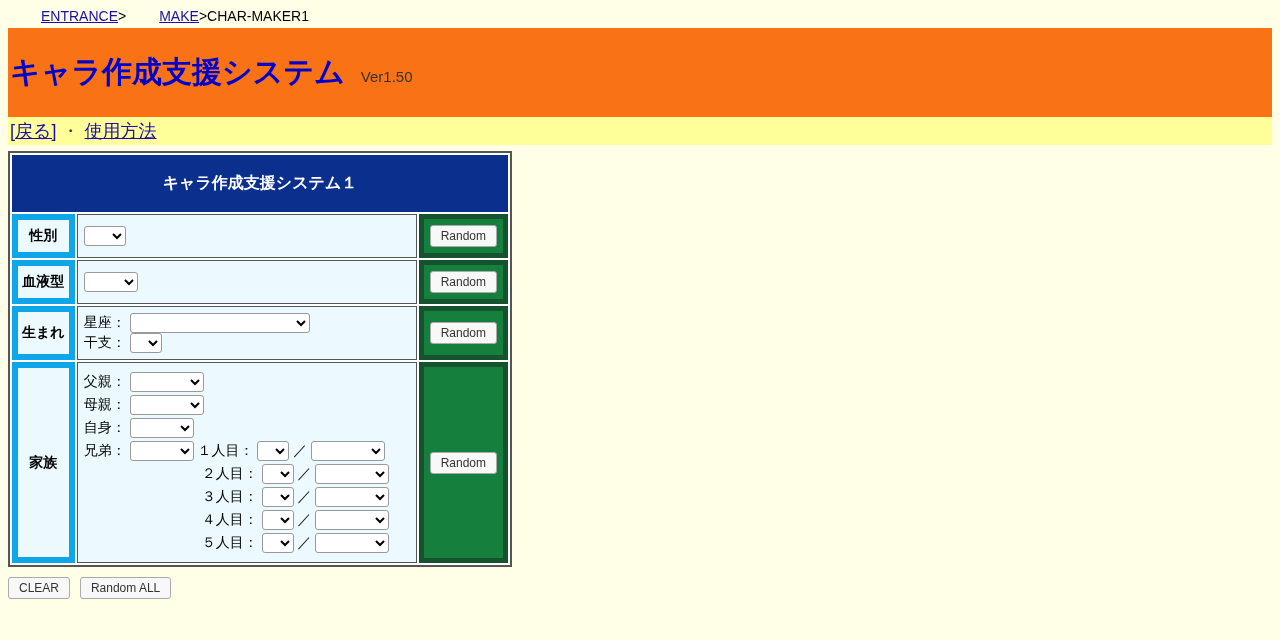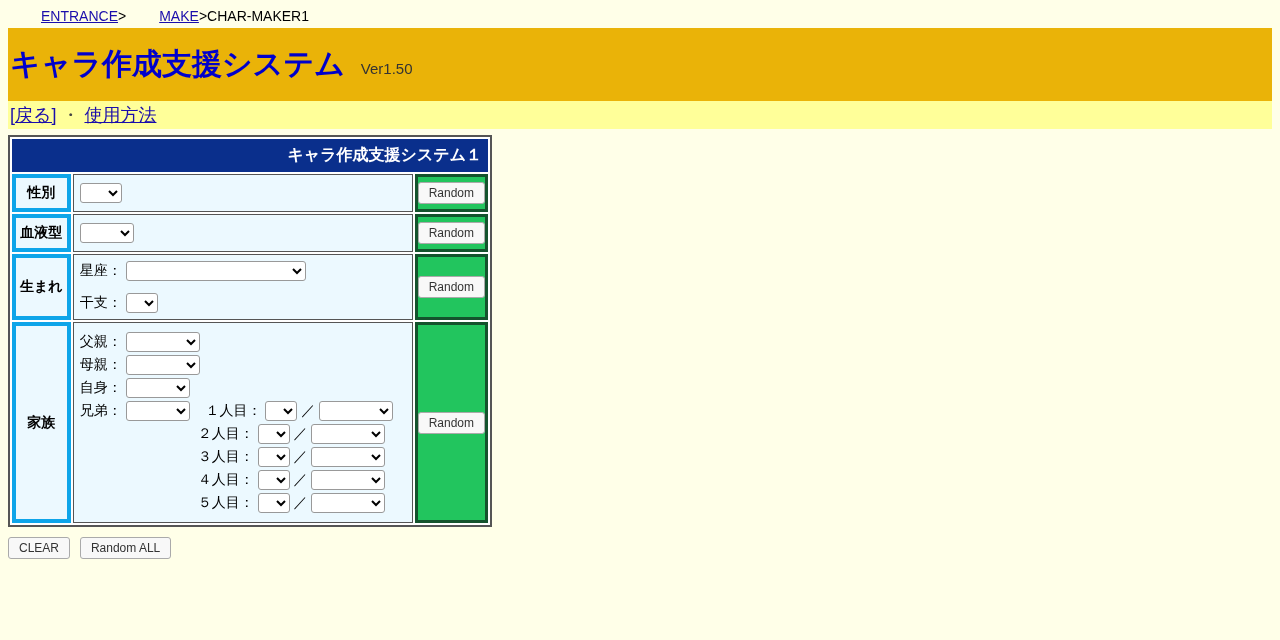--- a/index.html
+++ b/index.html
@@ -7,23 +7,23 @@
       background: #ffffe8;
       font-family: "Hiragino Kaku Gothic Pro", "Meiryo", sans-serif;
       font-size: 14px;
       padding: 8px;
       width: 1280px;
     }
     a { color: #1a0dab; }
     .breadcrumb { font-size: 14px; }
     .breadcrumb a { text-decoration: underline; margin-left: 33px; }
     .title-bar {
-      background: #eab308;
+      background: #f97316;
       margin-top: 4px;
-      padding: 16px 2px;
+      padding: 24px 2px;
     }
     .title-bar h1 {
       display: inline;
       font-size: 30px;
       font-weight: bold;
       color: #0000cc;
       margin-right: 12px;
     }
     .title-bar .ver {
       font-size: 15px;
@@ -41,43 +41,44 @@
     table.main {
       border-collapse: separate;
       border-spacing: 2px;
       border: 2px solid #555;
       background: #fff;
     }
     table.main > thead > tr > th {
       background: #0a2f8c;
       color: #fff;
       font-weight: bold;
-      padding: 6px;
+      padding: 18px;
       font-size: 16px;
-      text-align: right;
+      text-align: center;
     }
     table.main > tbody > tr > th.rowlabel {
       background: #ecf9ff;
-      border: 4px solid #0ea5e9;
+      border: 6px solid #0ea5e9;
       font-weight: bold;
       text-align: center;
       padding: 6px 4px;
       min-width: 52px;
       font-size: 14px;
     }
     table.main > tbody > tr > td.content {
       background: #ecf9ff;
       border: 1px solid #555;
       padding: 6px;
       width: 340px;
       font-size: 14px;
     }
     table.main > tbody > tr > td.rand {
-      background: #22c55e;
-      border: 3px solid #14532d;
+      background: #15803d;
+      border: 5px solid #14532d;
+      padding: 6px;
       text-align: center;
     }
     button.random {
       background: #f8f8f8;
       border: 1px solid #aaa;
       border-radius: 3px;
       padding: 3px 10px;
       font-size: 12px;
       color: #333;
       cursor: pointer;
@@ -90,21 +91,21 @@
       padding: 1px 2px;
     }
     .sel-xs { width: 42px; }
     .sel-s  { width: 54px; }
     .sel-m  { width: 74px; }
     .sel-l  { width: 92px; }
     .sel-xl { width: 180px; }
     .sel-xxl{ width: 326px; }
     .family-line { margin: 3px 0; }
     .sibling-row { margin: 3px 0 3px 118px; white-space: nowrap; }
-    .sibling-first { margin-left: 12px; display: inline-block; }
+    .sibling-first { margin-left: 0; display: inline-block; }
     .footer-btns { margin-top: 10px; }
     button.footer {
       background: #f8f8f8;
       border: 1px solid #aaa;
       border-radius: 3px;
       padding: 3px 10px;
       font-size: 12px;
       color: #333;
       cursor: pointer;
       margin-right: 6px;
@@ -160,21 +161,21 @@
       </td>
     </tr>
 
     <tr>
       <th class="rowlabel">生まれ</th>
       <td class="content">
         <div>
           <span>星座：</span>
           <select class="sel-xl"><option></option></select>
         </div>
-        <div style="margin-top:12px;">
+        <div style="margin-top:0;">
           <span>干支：</span>
           <select class="sel-xs" style="width:32px;"><option></option></select>
         </div>
       </td>
       <td class="rand">
         <button class="random">Random</button>
       </td>
     </tr>
 
     <tr>

